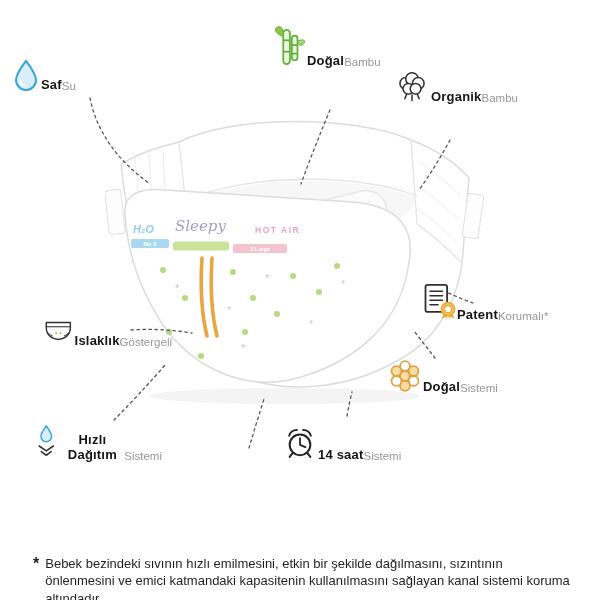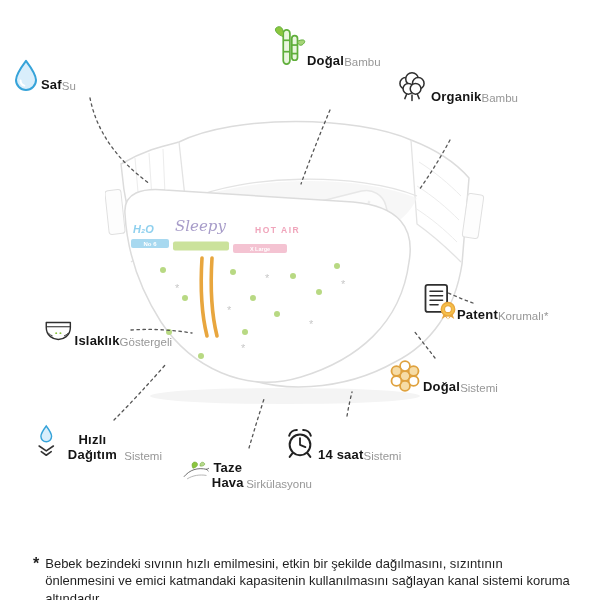--- a/index.html
+++ b/index.html
@@ -190,31 +190,20 @@
       <circle cx="20" cy="23" r="11.5" fill="#ffffff" stroke="#222222" stroke-width="2.2"></circle>
       <path d="M8 13 A8.5 8.5 0 0 1 16.5 6.5" stroke="#222222" stroke-width="2.2" fill="none" stroke-linecap="round"></path>
       <path d="M32 13 A8.5 8.5 0 0 0 23.5 6.5" stroke="#222222" stroke-width="2.2" fill="none" stroke-linecap="round"></path>
       <path d="M20 23 L20 15.5 M20 23 L26 25.5" stroke="#222222" stroke-width="2" stroke-linecap="round"></path>
       <path d="M11.5 32.5 L8.5 36.5 M28.5 32.5 L31.5 36.5" stroke="#222222" stroke-width="2.2" stroke-linecap="round"></path>
     </svg>
     <div class="title">14 saat</div>
     <div class="subtitle">Sistemi</div>
   </div>
 
-  <div class="feature" style="left:247px; top:452px;">
-    <svg width="48" height="38" viewBox="0 0 50 40">
-      <path d="M4 30 C14 18 28 13 45 17" stroke="#5a5a5a" stroke-width="1.6" fill="none" stroke-linecap="round"></path>
-      <path d="M10 34 C20 28 32 26 44 28" stroke="#9a9a9a" stroke-width="1.3" fill="none" stroke-linecap="round"></path>
-      <path d="M20 15 C15 6 22 1 27 5 C31 9 26 14 20 15 Z" fill="#8cc63f" stroke="#6aa332" stroke-width="1"></path>
-      <path d="M33 11 C32 4 38 2 41 6 C43 9 38 12 33 11 Z" fill="#b5d98b" stroke="#6aa332" stroke-width="1"></path>
-      <path d="M45 17 l4 -2 M45 17 l3 3" stroke="#5a5a5a" stroke-width="1.4" fill="none" stroke-linecap="round"></path>
-    </svg>
-    <div class="title">Taze Hava</div>
-    <div class="subtitle">Sirkülasyonu</div>
-  </div>
 
   <div class="feature" style="left:97px; top:420px;">
     <svg width="36" height="42" viewBox="0 0 40 46">
       <path d="M20 2 C20 2 12.5 12 12.5 16.5 a7.5 7.5 0 0 0 15 0 C27.5 12 20 2 20 2 Z" fill="#d9eefb" stroke="#36a3d9" stroke-width="2"></path>
       <path d="M10 30 l10 7 10 -7" stroke="#333333" stroke-width="2.2" fill="none" stroke-linecap="round" stroke-linejoin="round"></path>
       <path d="M13 38 l7 5 7 -5" stroke="#333333" stroke-width="2.2" fill="none" stroke-linecap="round" stroke-linejoin="round"></path>
     </svg>
     <div class="title">Hızlı Dağıtım</div>
     <div class="subtitle">Sistemi</div>
   </div>

